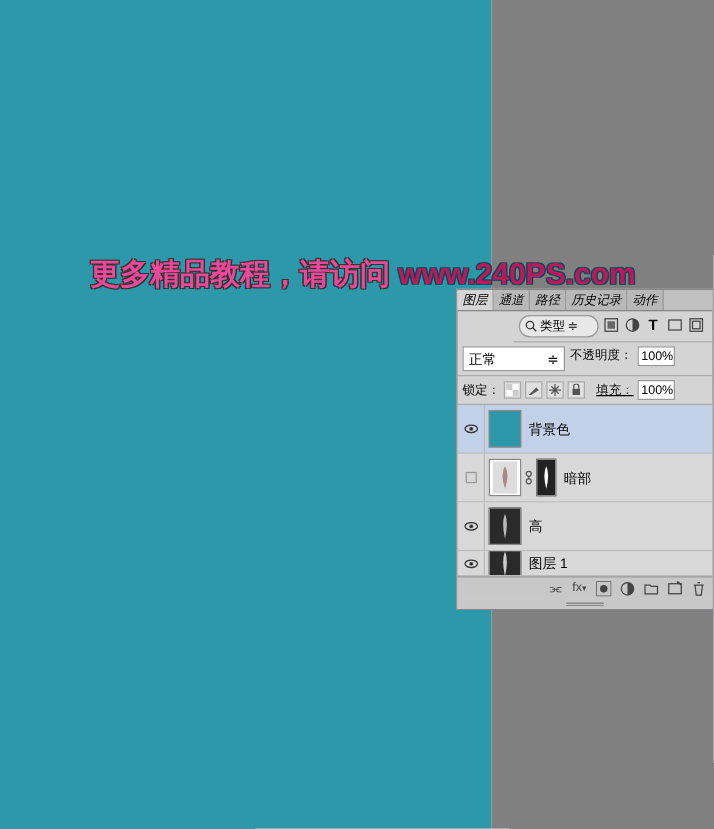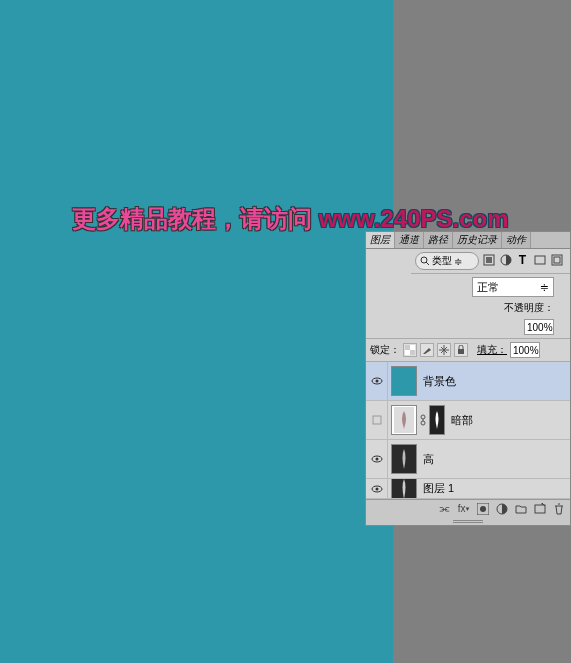--- a/index.html
+++ b/index.html
@@ -9,21 +9,21 @@
 .watermark { position: absolute; left: 72px; top: 203px; width: 420px; font-size: 24px; font-weight: bold; white-space: nowrap; letter-spacing: 0px; }
 .wm-white { color: #ec4899; text-shadow: -1px -1px 0 #333, 1px -1px 0 #333, -1px 1px 0 #333, 1px 1px 0 #333; }
 .wm-link { color: #be185d; text-shadow: -1px -1px 0 #0a4a5a, 1px -1px 0 #0a4a5a, -1px 1px 0 #0a4a5a, 1px 1px 0 #0a4a5a; }
 .layers-panel { position: absolute; left: 365px; top: 231px; width: 206px; background: #d4d4d4; border: 1px solid #888; font-size: 11px; }
 .panel-tabs { display: flex; border-bottom: 1px solid #888; background: #c0c0c0; height: 17px; }
 .tab { padding: 1px 4px; font-size: 10px; border-right: 1px solid #999; background: #b8b8b8; cursor: pointer; white-space: nowrap; font-style: italic; }
 .tab.active { background: #d4d4d4; }
 .filter-row { display: flex; align-items: flex-start; padding: 3px 4px; border-bottom: 1px solid #aaa; gap: 2px; margin-left: 45px; }
 .filter-select { display: flex; align-items: center; border: 1px solid #999; background: #e8e8e8; border-radius: 10px; padding: 1px 4px; font-size: 10px; gap: 2px; width: 64px; height: 18px; }
 .icon-btn { width: 15px; height: 15px; display: flex; align-items: center; justify-content: center; cursor: pointer; font-size: 12px; }
-.blend-row { display: flex; align-items: flex-end; padding: 3px 16px; border-bottom: 1px solid #aaa; gap: 4px; flex-direction: column; }
+.blend-row { display: flex; align-items: flex-start; padding: 3px 4px; border-bottom: 1px solid #aaa; gap: 4px; }
 .blend-select { border: 1px solid #999; background: #fff; padding: 1px 4px; font-size: 11px; width: 82px; height: 20px; display: flex; align-items: center; justify-content: space-between; }
 .opacity-label { font-size: 10px; }
 .percent-box { border: 1px solid #999; background: #fff; padding: 0 2px; font-size: 10px; width: 30px; height: 16px; display: flex; align-items: center; }
 .lock-row { display: flex; align-items: center; padding: 3px 4px; border-bottom: 1px solid #aaa; gap: 3px; }
 .lock-label { font-size: 10px; }
 .lock-icon { width: 14px; height: 14px; display: flex; align-items: center; justify-content: center; border: 1px solid #aaa; background: #e0e0e0; font-size: 9px; cursor: pointer; }
 .fill-label { font-size: 10px; margin-left: 6px; text-decoration: underline; }
 .layer-list { max-height: 158px; overflow: hidden; }
 .layer-row { display: flex; align-items: center; border-bottom: 1px solid #bbb; height: 39px; background: #d8d8d8; }
 .layer-row.selected { background: #c2d0e8; }

